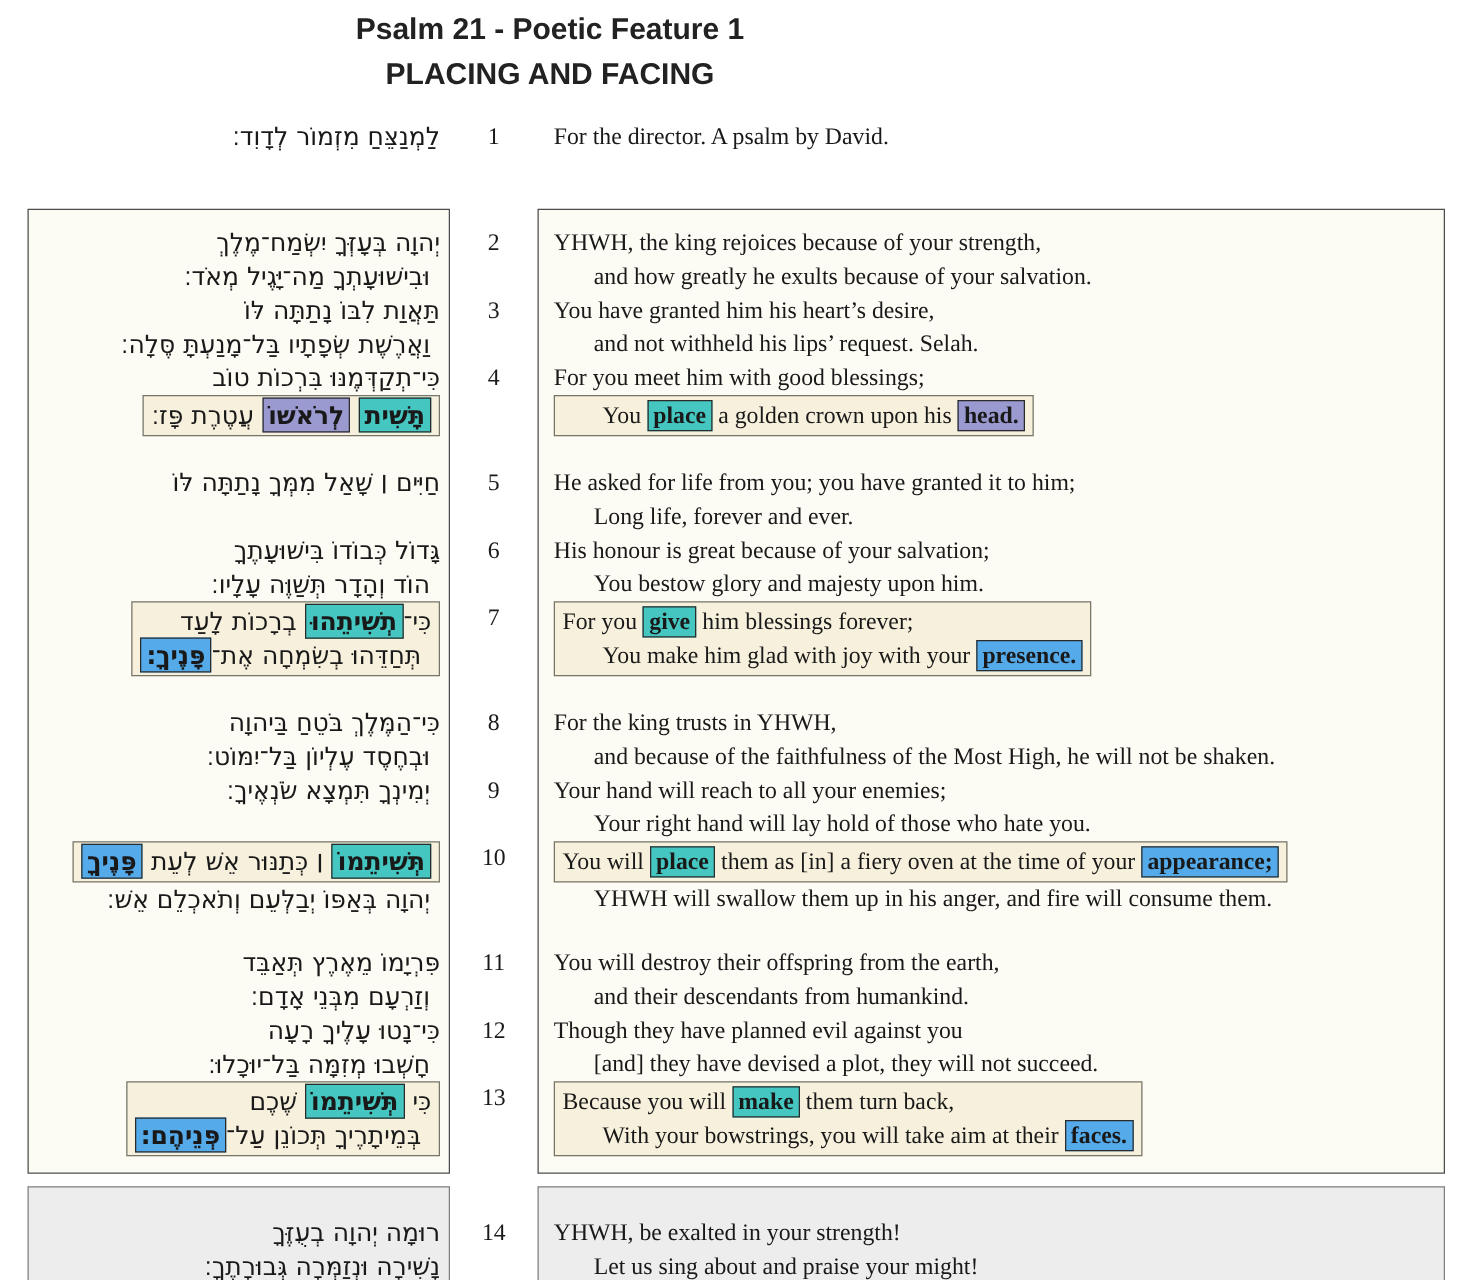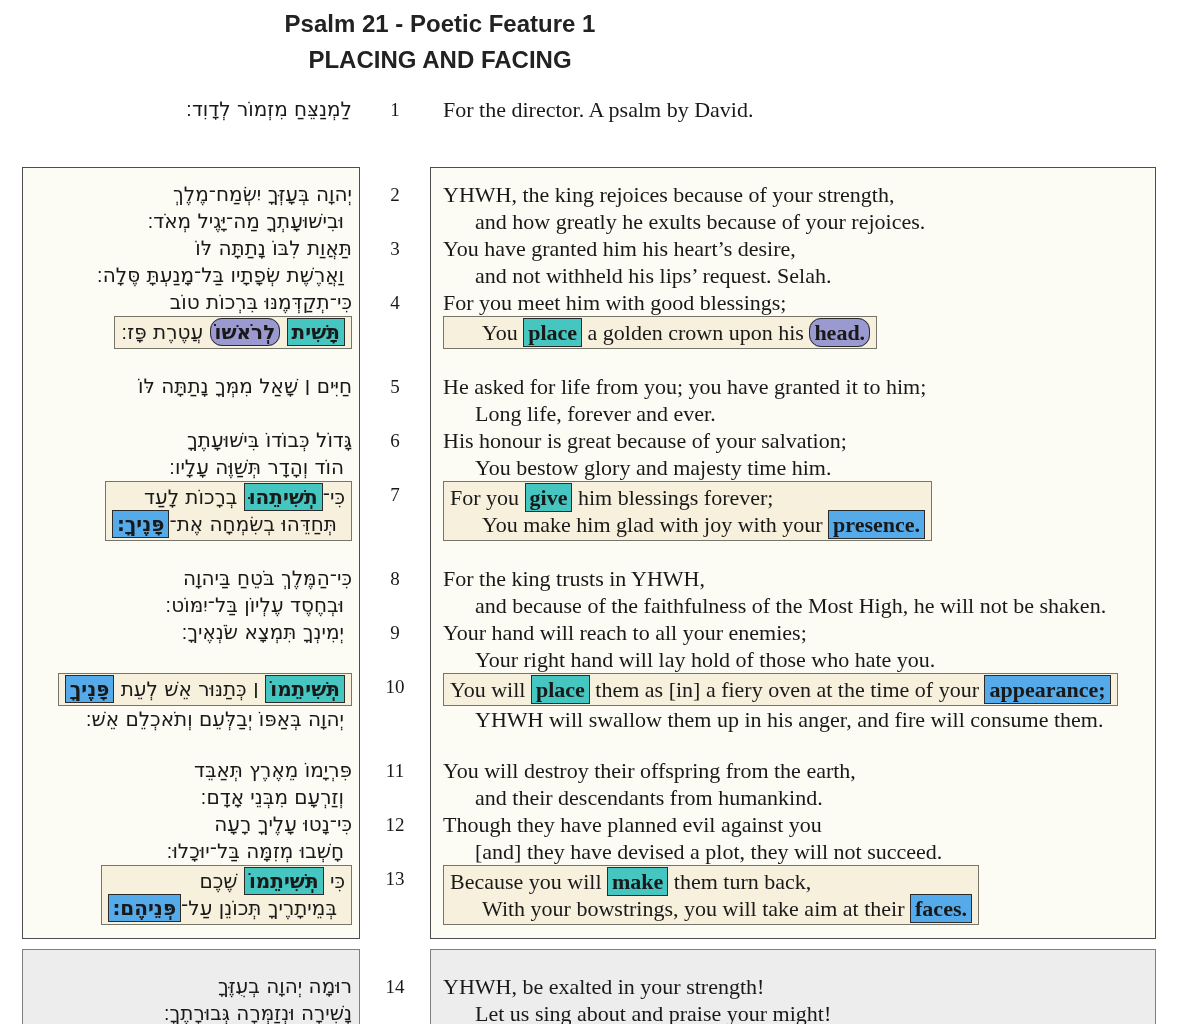--- a/index.html
+++ b/index.html
@@ -27,34 +27,34 @@
     width:338px;box-sizing:border-box;padding:0 8px 0 6px;
     direction:rtl;text-align:right;line-height:0;
     font-family:"DejaVu Sans",sans-serif;font-size:20px;
   }
   .ncell{
     width:70px;text-align:center;flex:none;
     font-family:"Liberation Serif",serif;font-size:19px;line-height:27px;
   }
   .ecell{
     flex:1;box-sizing:border-box;padding:0 10px 0 13px;line-height:0;
-    font-family:"Liberation Serif",serif;font-size:22px;
+    font-family:"Liberation Serif",serif;font-size:19px;
   }
   .hline,.eline{height:27px;line-height:27px;white-space:nowrap;}
   .eline.indent{margin-left:32px;}
   .hline.indent{margin-right:8px;}
 
   .creambox{
     display:inline-block;vertical-align:top;
     background:var(--cream-bg);border:1px solid var(--cream-border);
     padding:2px 6px;
   }
   .hl{font-weight:bold;border:1px solid #2b2b2b;padding:1px 4px;}
   .hl-teal{background:var(--teal);}
-  .hl-lavender{background:var(--lavender);border-radius:12px;}
+  .hl-lavender{background:var(--lavender);}
   .hl-blue{background:var(--blue);}
 
   .section-top{margin-bottom:16px;}
   .section-main{position:relative;padding:14px 0;margin-top:44px;}
   .section-bottom{position:relative;padding:24px 0;margin-top:10px;}
 
   .box-overlay{position:absolute;top:0;bottom:0;z-index:0;box-sizing:border-box;}
   .section-main .box-overlay{border:1px solid var(--main-box-border);background:var(--main-box-bg);}
   .section-bottom .box-overlay{border:1px solid var(--gray-box-border);background:var(--gray-box-bg);}
   .overlay-heb{left:0;width:338px;}
@@ -89,21 +89,21 @@
       <div class="box-overlay overlay-heb"></div>
       <div class="box-overlay overlay-eng"></div>
     <div class="vrow">
           <div class="hcell" dir="rtl">
             <div class="hline">יְהוָה בְּעָזְּךָ יִשְׂמַח־מֶלֶךְ</div>
             <div class="hline indent">וּבִישׁוּעָתְךָ מַה־יָּגֶיל מְאֹד׃</div>
           </div>
           <div class="ncell">2</div>
           <div class="ecell">
             <div class="eline">YHWH, the king rejoices because of your strength,</div>
-            <div class="eline indent">and how greatly he exults because of your rejoices.</div>
+            <div class="eline indent">and how greatly he exults because of your salvation.</div>
           </div>
         </div>
         <div class="vrow">
           <div class="hcell" dir="rtl">
             <div class="hline">תַּאֲוַת לִבּוֹ נָתַתָּה לּוֹ</div>
             <div class="hline indent">וַאֲרֶשֶׁת שְׂפָתָיו בַּל־מָנַעְתָּ סֶּלָה׃</div>
           </div>
           <div class="ncell">3</div>
           <div class="ecell">
             <div class="eline">You have granted him his heart’s desire,</div>
@@ -127,21 +127,21 @@
           </div>
         </div>
         <div class="vrow">
           <div class="hcell" dir="rtl">
             <div class="hline">גָּדוֹל כְּבוֹדוֹ בִּישׁוּעָתֶךָ</div>
             <div class="hline indent">הוֹד וְהָדָר תְּשַׁוֶּה עָלָיו׃</div>
           </div>
           <div class="ncell">6</div>
           <div class="ecell">
             <div class="eline">His honour is great because of your salvation;</div>
-            <div class="eline indent">You bestow glory and majesty time him.</div>
+            <div class="eline indent">You bestow glory and majesty upon him.</div>
           </div>
         </div>
         <div class="vrow">
           <div class="hcell" dir="rtl"><div class="creambox"><div class="hline">כִּי־<span class="hl hl-teal">תְשִׁיתֵהוּ</span> בְרָכוֹת לָעַד</div><div class="hline indent">תְּחַדֵּהוּ בְשִׂמְחָה אֶת־<span class="hl hl-blue">פָּנֶיךָ׃</span></div></div></div>
           <div class="ncell">7</div>
           <div class="ecell"><div class="creambox"><div class="eline">For you <span class="hl hl-teal">give</span> him blessings forever;</div><div class="eline indent">You make him glad with joy with your <span class="hl hl-blue">presence.</span></div></div></div>
         </div>
         <div class="vgap"></div>
         <div class="vrow">
           <div class="hcell" dir="rtl">

